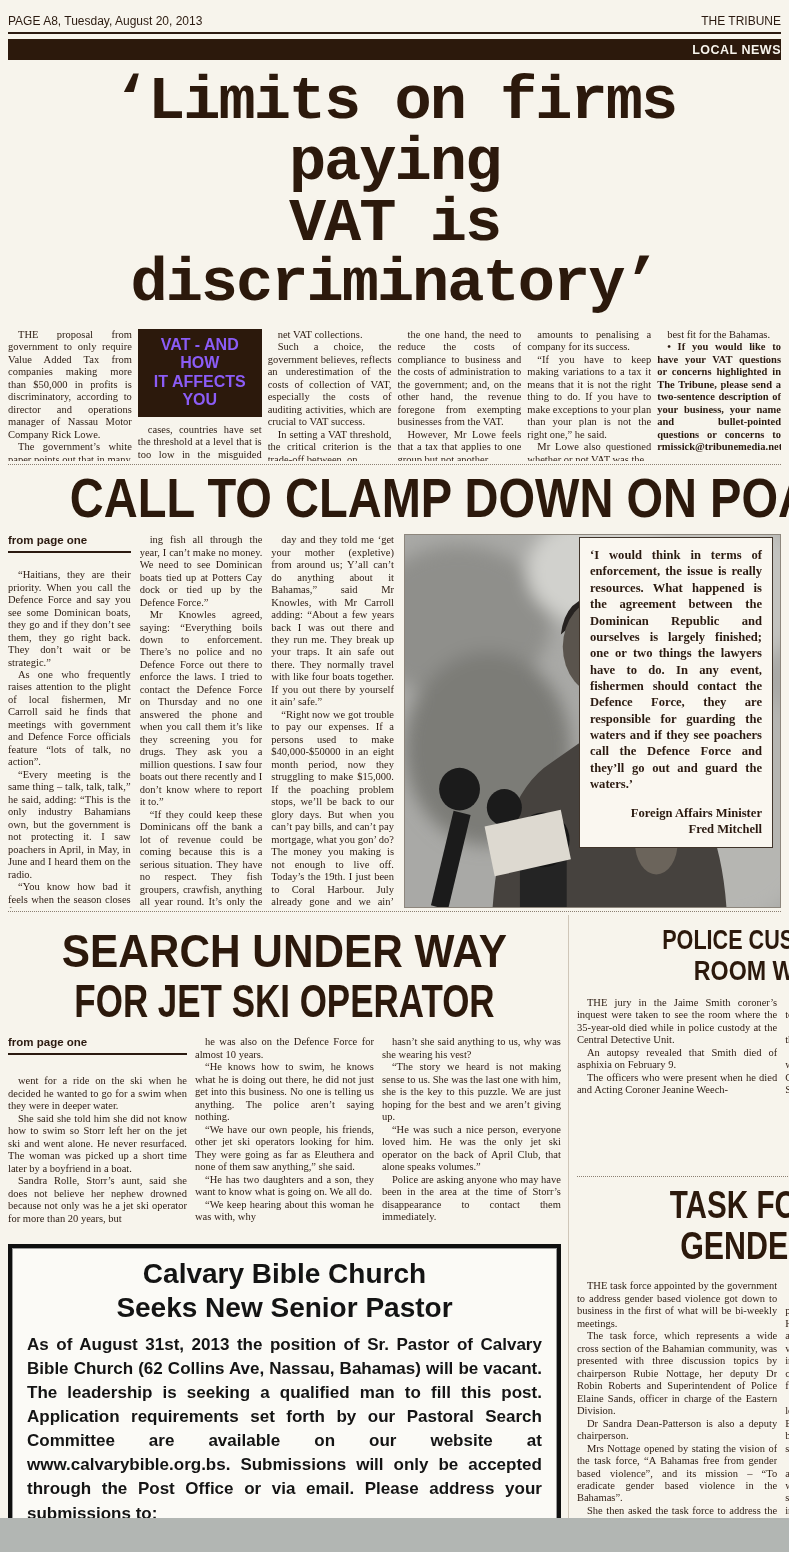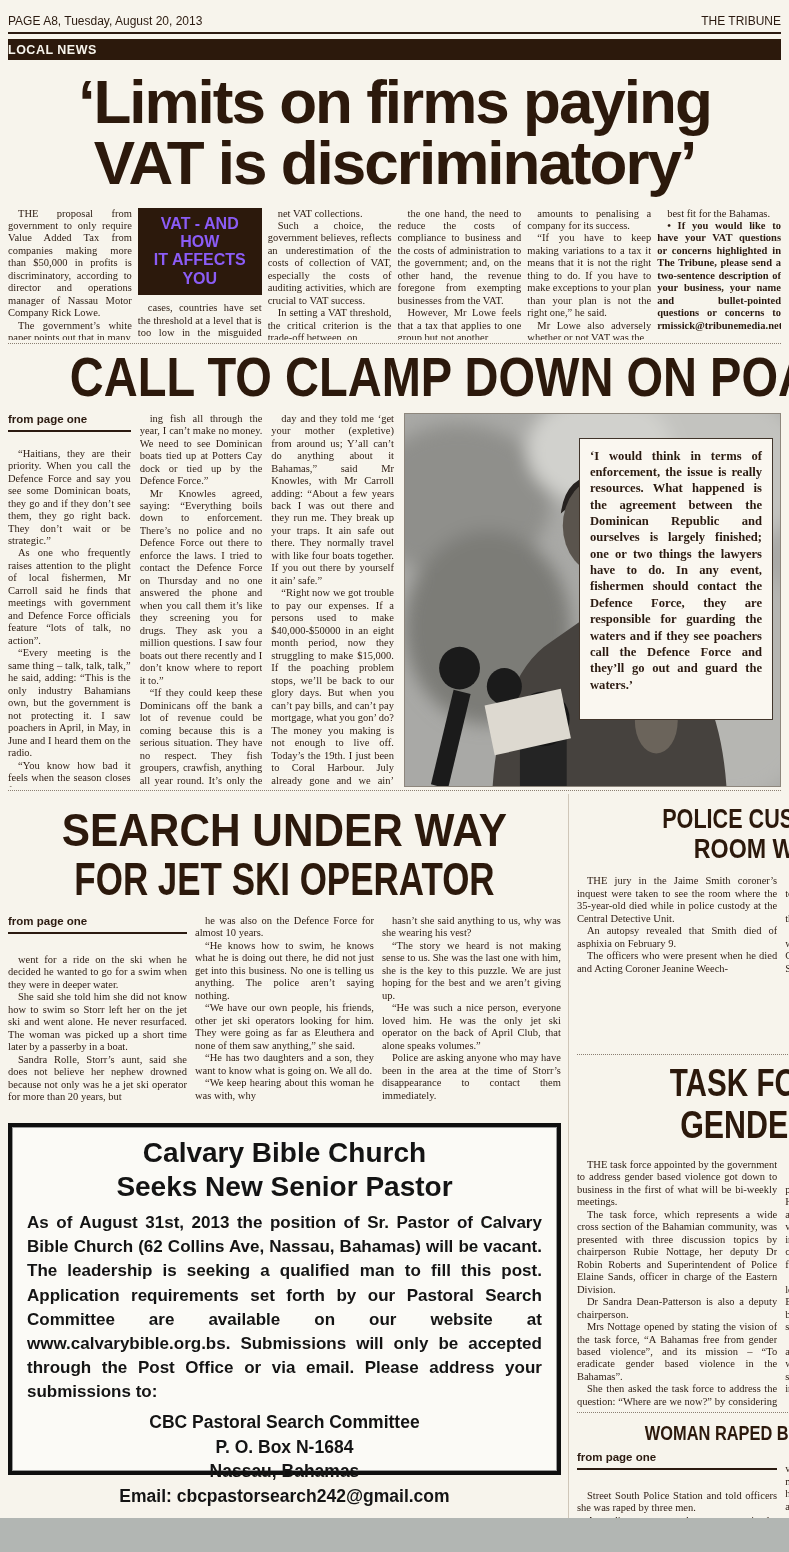--- a/index.html
+++ b/index.html
@@ -4,25 +4,25 @@
 <style>
   * { box-sizing: border-box; margin: 0; padding: 0; }
   html,body { width:789px; height:1552px; overflow:hidden; }
   body { background:#f7f4ec; font-family:"Liberation Serif", serif; color:#2b1a10; }
   .page { position:relative; width:789px; height:1552px; padding:0 8px; overflow:hidden; }
 
   
   .masthead-row { display:flex; justify-content:space-between; align-items:flex-end; padding-top:14px;
     font-family:"Liberation Sans",sans-serif; font-size:12px; color:#2b1a10; }
   .header-rule { border-top:2px solid #2b1a10; margin-top:4px; }
-  .section-banner { margin-top:5px; background:#2c190c; color:#f7f4ec; text-align:left;
+  .section-banner { margin-top:5px; background:#2c190c; color:#f7f4ec; text-align:right;
     font-family:"Liberation Sans",sans-serif; font-weight:bold; font-size:12.5px; padding:4px 0 3px; letter-spacing:.5px; }
 
   
-  .h-vat { font-family:Liberation Sans, sans-serif; font-weight:bold; font-size:62px; line-height:.98;
+  .h-vat { font-family:Liberation Mono, monospace; font-weight:bold; font-size:62px; line-height:.98;
     letter-spacing:-2px; text-align:center; color:#2c190c; margin:12px 0 14px; }
   .condensed { color:#2c190c; text-align:center; font-family:"Liberation Sans",sans-serif; font-weight:800; }
   .cline { display:block; white-space:nowrap; }
   .h-poachers { font-size:56px; line-height:1.02; margin:4px 0 8px; }
   .h-poachers .cline { transform:scaleX(.84); }
   .h-jetski { font-size:46px; line-height:1.08; margin:12px 0 10px; }
   .h-jetski .cline:nth-child(1){ transform:scaleX(.92); }
   .h-jetski .cline:nth-child(2){ transform:scaleX(.76); }
   .h-police { font-size:27px; line-height:1.14; margin:10px 0 10px; }
   .h-police .cline:nth-child(1){ transform:scaleX(.80); }
@@ -43,22 +43,22 @@
 
   .dotted-rule { border-top:1px dotted #8b7f72; margin:3px 0; }
 
   
   .poachers-body { display:flex; gap:10px; height:374px; overflow:hidden; margin-top:2px; }
   .poachers-text { width:386px; display:grid; grid-template-columns:repeat(3,1fr); gap:9px; }
   .from-page { font-family:"Liberation Sans",sans-serif; font-weight:bold; font-size:11.5px;
     border-bottom:2px solid #2b1a10; padding-bottom:5px; margin-bottom:16px; }
   .photo { position:relative; flex:1; border:1px solid #8d867c; overflow:hidden; background:#a9a9a6; }
   .photo svg { display:block; width:100%; height:100%; }
-  .pull-quote { position:absolute; top:24px; right:7px; width:194px; background:#faf7f0;
-    border:1px solid #40342a; padding:9px 10px 26px; }
+  .pull-quote { position:absolute; top:2px; right:7px; width:194px; background:#faf7f0;
+    border:1px solid #40342a; padding:9px 10px 10px; }
   .pull-quote p { font-size:12.6px; font-weight:bold; line-height:1.3; text-align:justify; color:#2b1a10; }
   .pull-quote .attr { margin-top:12px; text-align:right; font-weight:bold; font-size:12.6px; line-height:1.3; }
 
   
   .lower-grid { display:grid; grid-template-columns:1fr 1fr; gap:0; margin-top:2px; }
   .left-half { padding-right:7px; }
   .right-half { border-left:1px solid #cfc6b8; padding-left:8px; }
   .three-cols { display:grid; grid-template-columns:repeat(3,1fr); gap:8px; overflow:hidden; }
   .jetski-cols { height:198px; }
   .police-cols { height:176px; }
@@ -117,21 +117,21 @@
           <p>Such a choice, the government believes, reflects an underestimation of the costs of collection of VAT, especially the costs of auditing activities, which are crucial to VAT success.</p>
           <p>In setting a VAT threshold, the critical criterion is the trade-off between, on</p>
         </div>
       <div class="col">
           <p>the one hand, the need to reduce the costs of compliance to business and the costs of administration to the government; and, on the other hand, the revenue foregone from exempting businesses from the VAT.</p>
           <p>However, Mr Lowe feels that a tax that applies to one group but not another</p>
         </div>
       <div class="col">
           <p>amounts to penalising a company for its success.</p>
           <p>“If you have to keep making variations to a tax it means that it is not the right thing to do. If you have to make exceptions to your plan than your plan is not the right one,” he said.</p>
-          <p>Mr Lowe also adversely whether or not VAT was the</p>
+          <p>Mr Lowe also questioned whether or not VAT was the</p>
         </div>
       <div class="col bold-note">
           <p>best fit for the Bahamas.</p>
           <p>• If you would like to have your VAT questions or concerns highlighted in The Tribune, please send a two-sentence description of your business, your name and bullet-pointed questions or concerns to rmissick@tribunemedia.net.</p>
         </div>
     </div>
   </section>
 
   <div class="dotted-rule"></div>
 
@@ -184,40 +184,44 @@
             <circle cx="102" cy="268" r="18"></circle>
             <rect x="38" y="272" width="18" height="96" transform="rotate(14 47 320)"></rect>
             <rect x="118" y="300" width="48" height="66" fill="#242424"></rect>
             <circle cx="142" cy="300" r="27" fill="#161616"></circle>
           </g>
           <rect x="86" y="278" width="80" height="50" fill="#ddd9d0" transform="rotate(-12 126 303)"></rect>
           <ellipse cx="258" cy="302" rx="22" ry="32" fill="#6b645b"></ellipse>
         </svg>
         <div class="pull-quote">
           <p>‘I would think in terms of enforcement, the issue is really resources. What happened is the agreement between the Dominican Republic and ourselves is largely finished; one or two things the lawyers have to do. In any event, fishermen should contact the Defence Force, they are responsible for guarding the waters and if they see poachers call the Defence Force and they’ll go out and guard the waters.’</p>
+          <div class="attr">
+            <span>Foreign Affairs Minister</span><br>
+            <span>Fred Mitchell</span>
+          </div>
         </div>
       </figure>
     </div>
   </section>
 
   <div class="dotted-rule"></div>
 
   <div class="lower-grid">
     <div class="left-half">
       <section>
         <h2 class="condensed h-jetski">
           <span class="cline">SEARCH UNDER WAY</span>
           <span class="cline">FOR JET SKI OPERATOR</span>
         </h2>
         <div class="three-cols jetski-cols">
           <div>
             <div class="from-page">from page one</div>
             <div class="col">
                 <p>went for a ride on the ski when he decided he wanted to go for a swim when they were in deeper water.</p>
-                <p>She said she told him she did not know how to swim so Storr left her on the jet ski and went alone. He never resurfaced. The woman was picked up a short time later by a passerby in a boat.</p>
+                <p>She said she told him she did not know how to swim so Storr left her on the jet ski and went alone. He never resurfaced. The woman was picked up a short time later by a boyfriend in a boat.</p>
                 <p>Sandra Rolle, Storr’s aunt, said she does not believe her nephew drowned because not only was he a jet ski operator for more than 20 years, but</p>
               </div>
           </div>
           <div class="col">
               <p>he was also on the Defence Force for almost 10 years.</p>
               <p>“He knows how to swim, he knows what he is doing out there, he did not just get into this business. No one is telling us anything. The police aren’t saying nothing.</p>
               <p>“We have our own people, his friends, other jet ski operators looking for him. They were going as far as Eleuthera and none of them saw anything,” she said.</p>
               <p>“He has two daughters and a son, they want to know what is going on. We all do.</p>
               <p>“We keep hearing about this woman he was with, why</p>
             </div>

